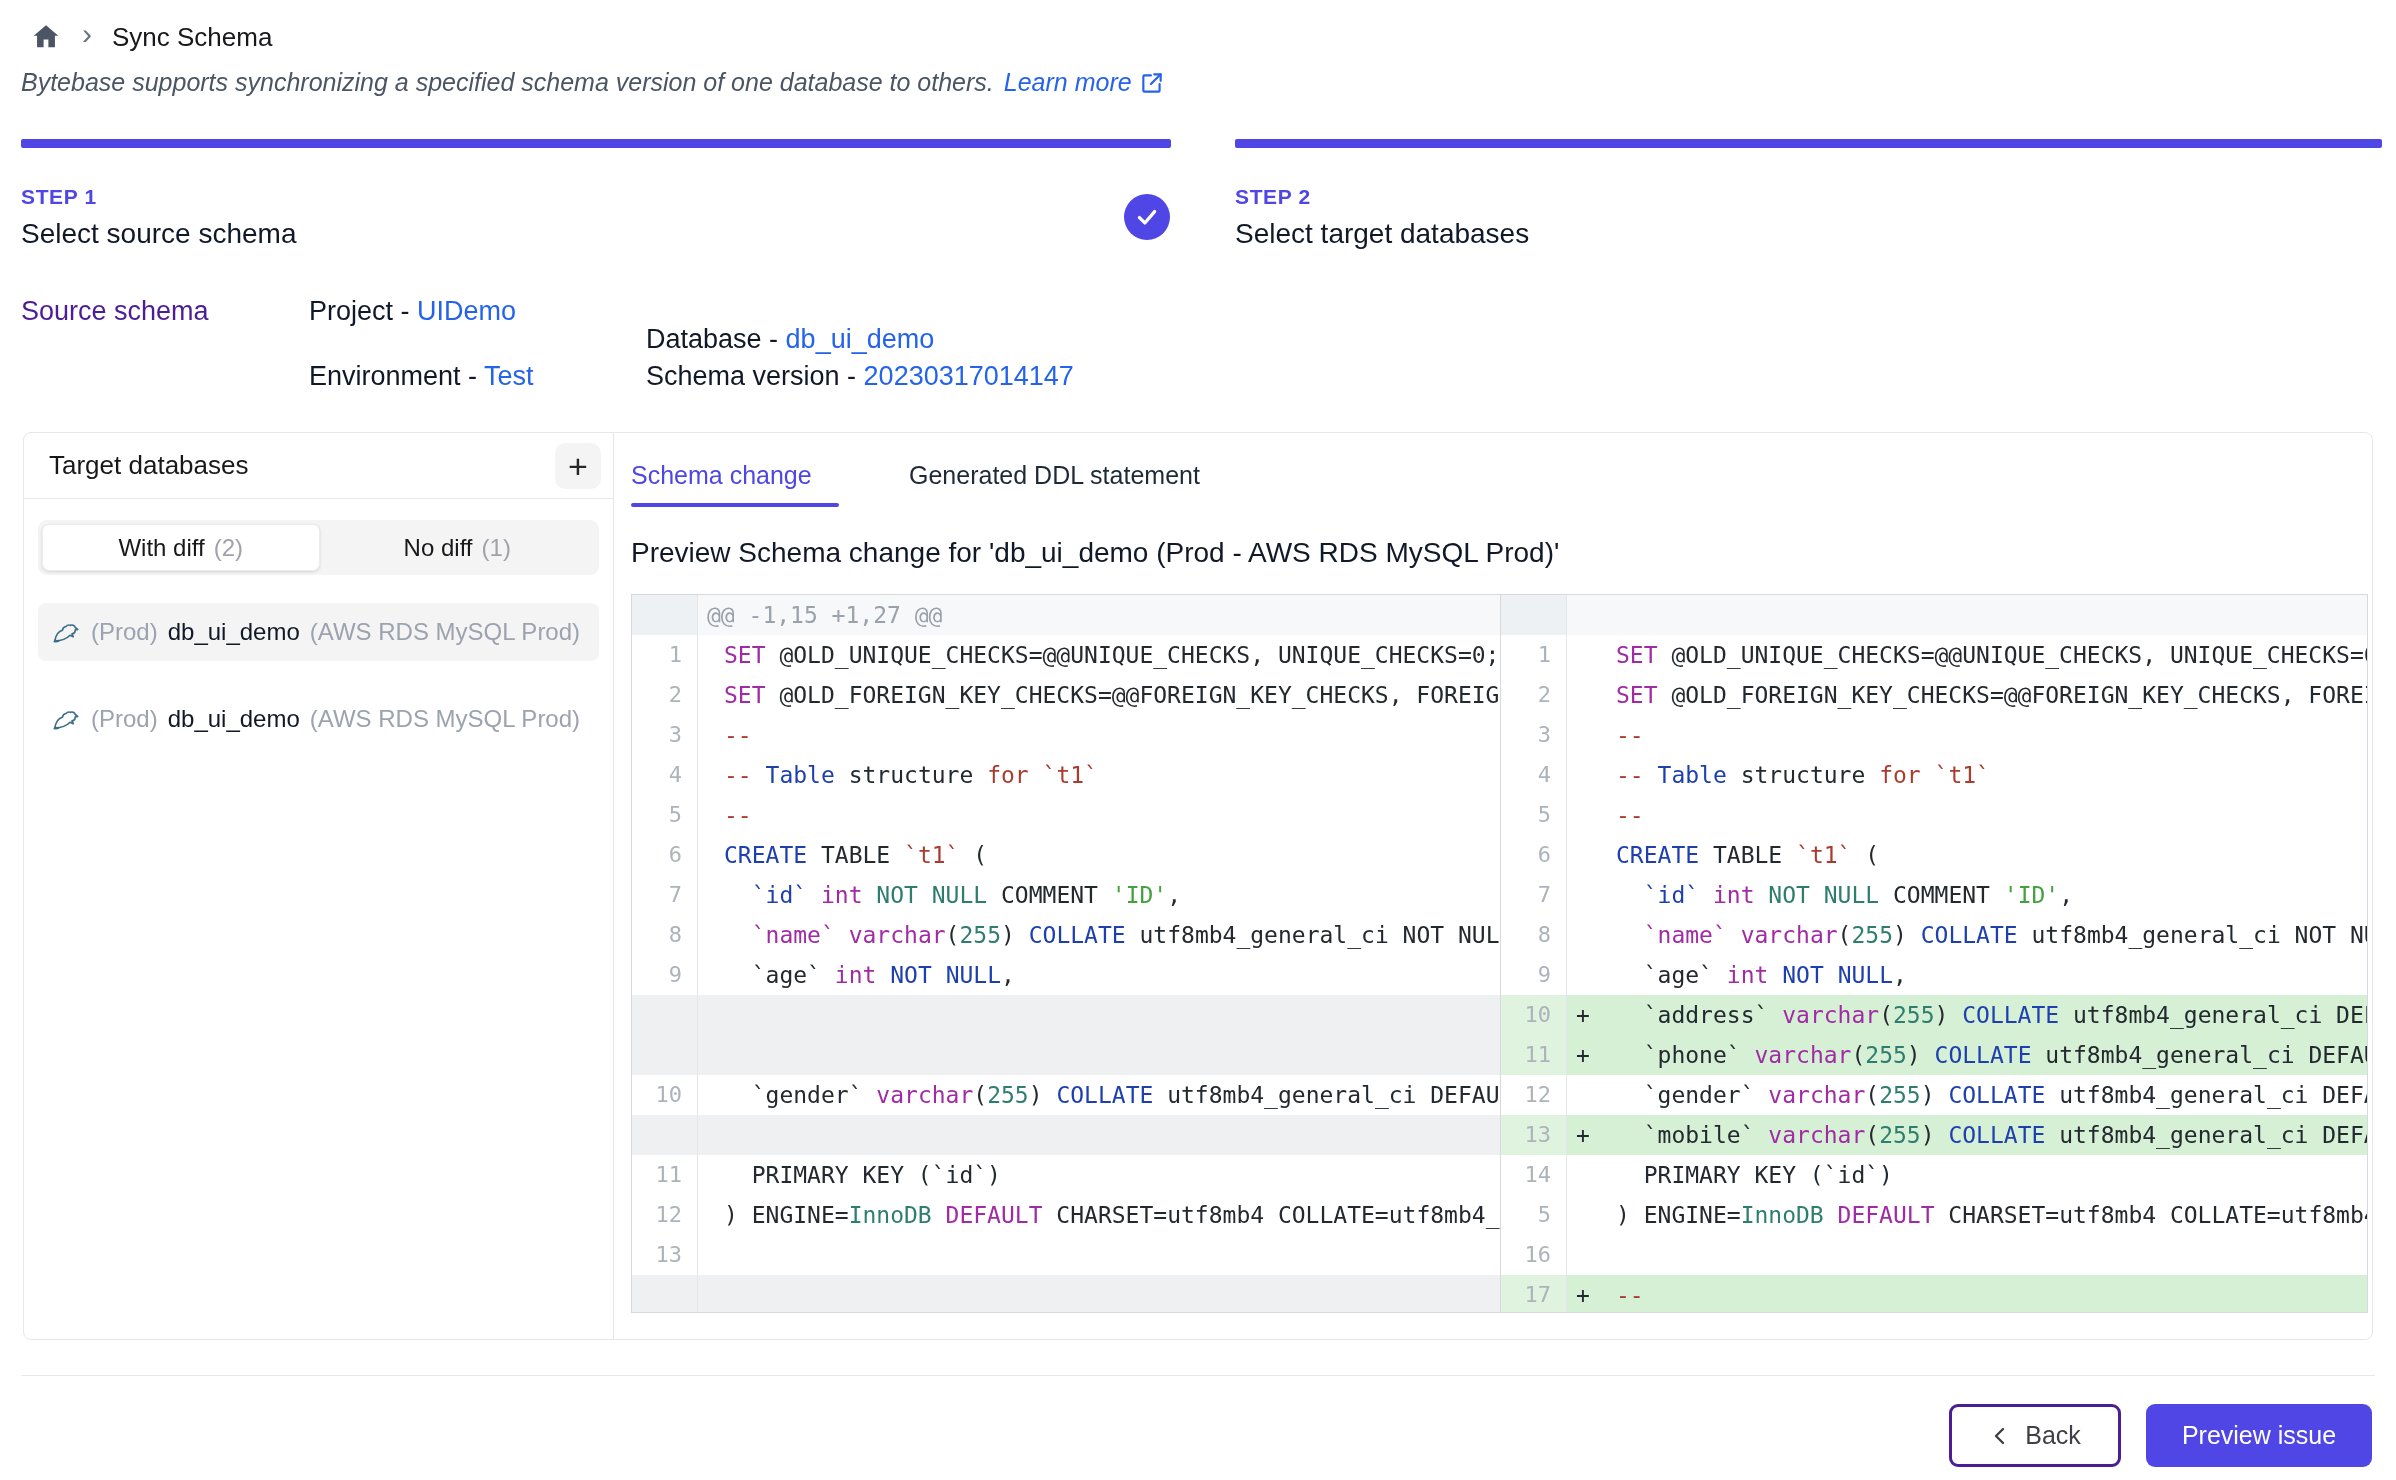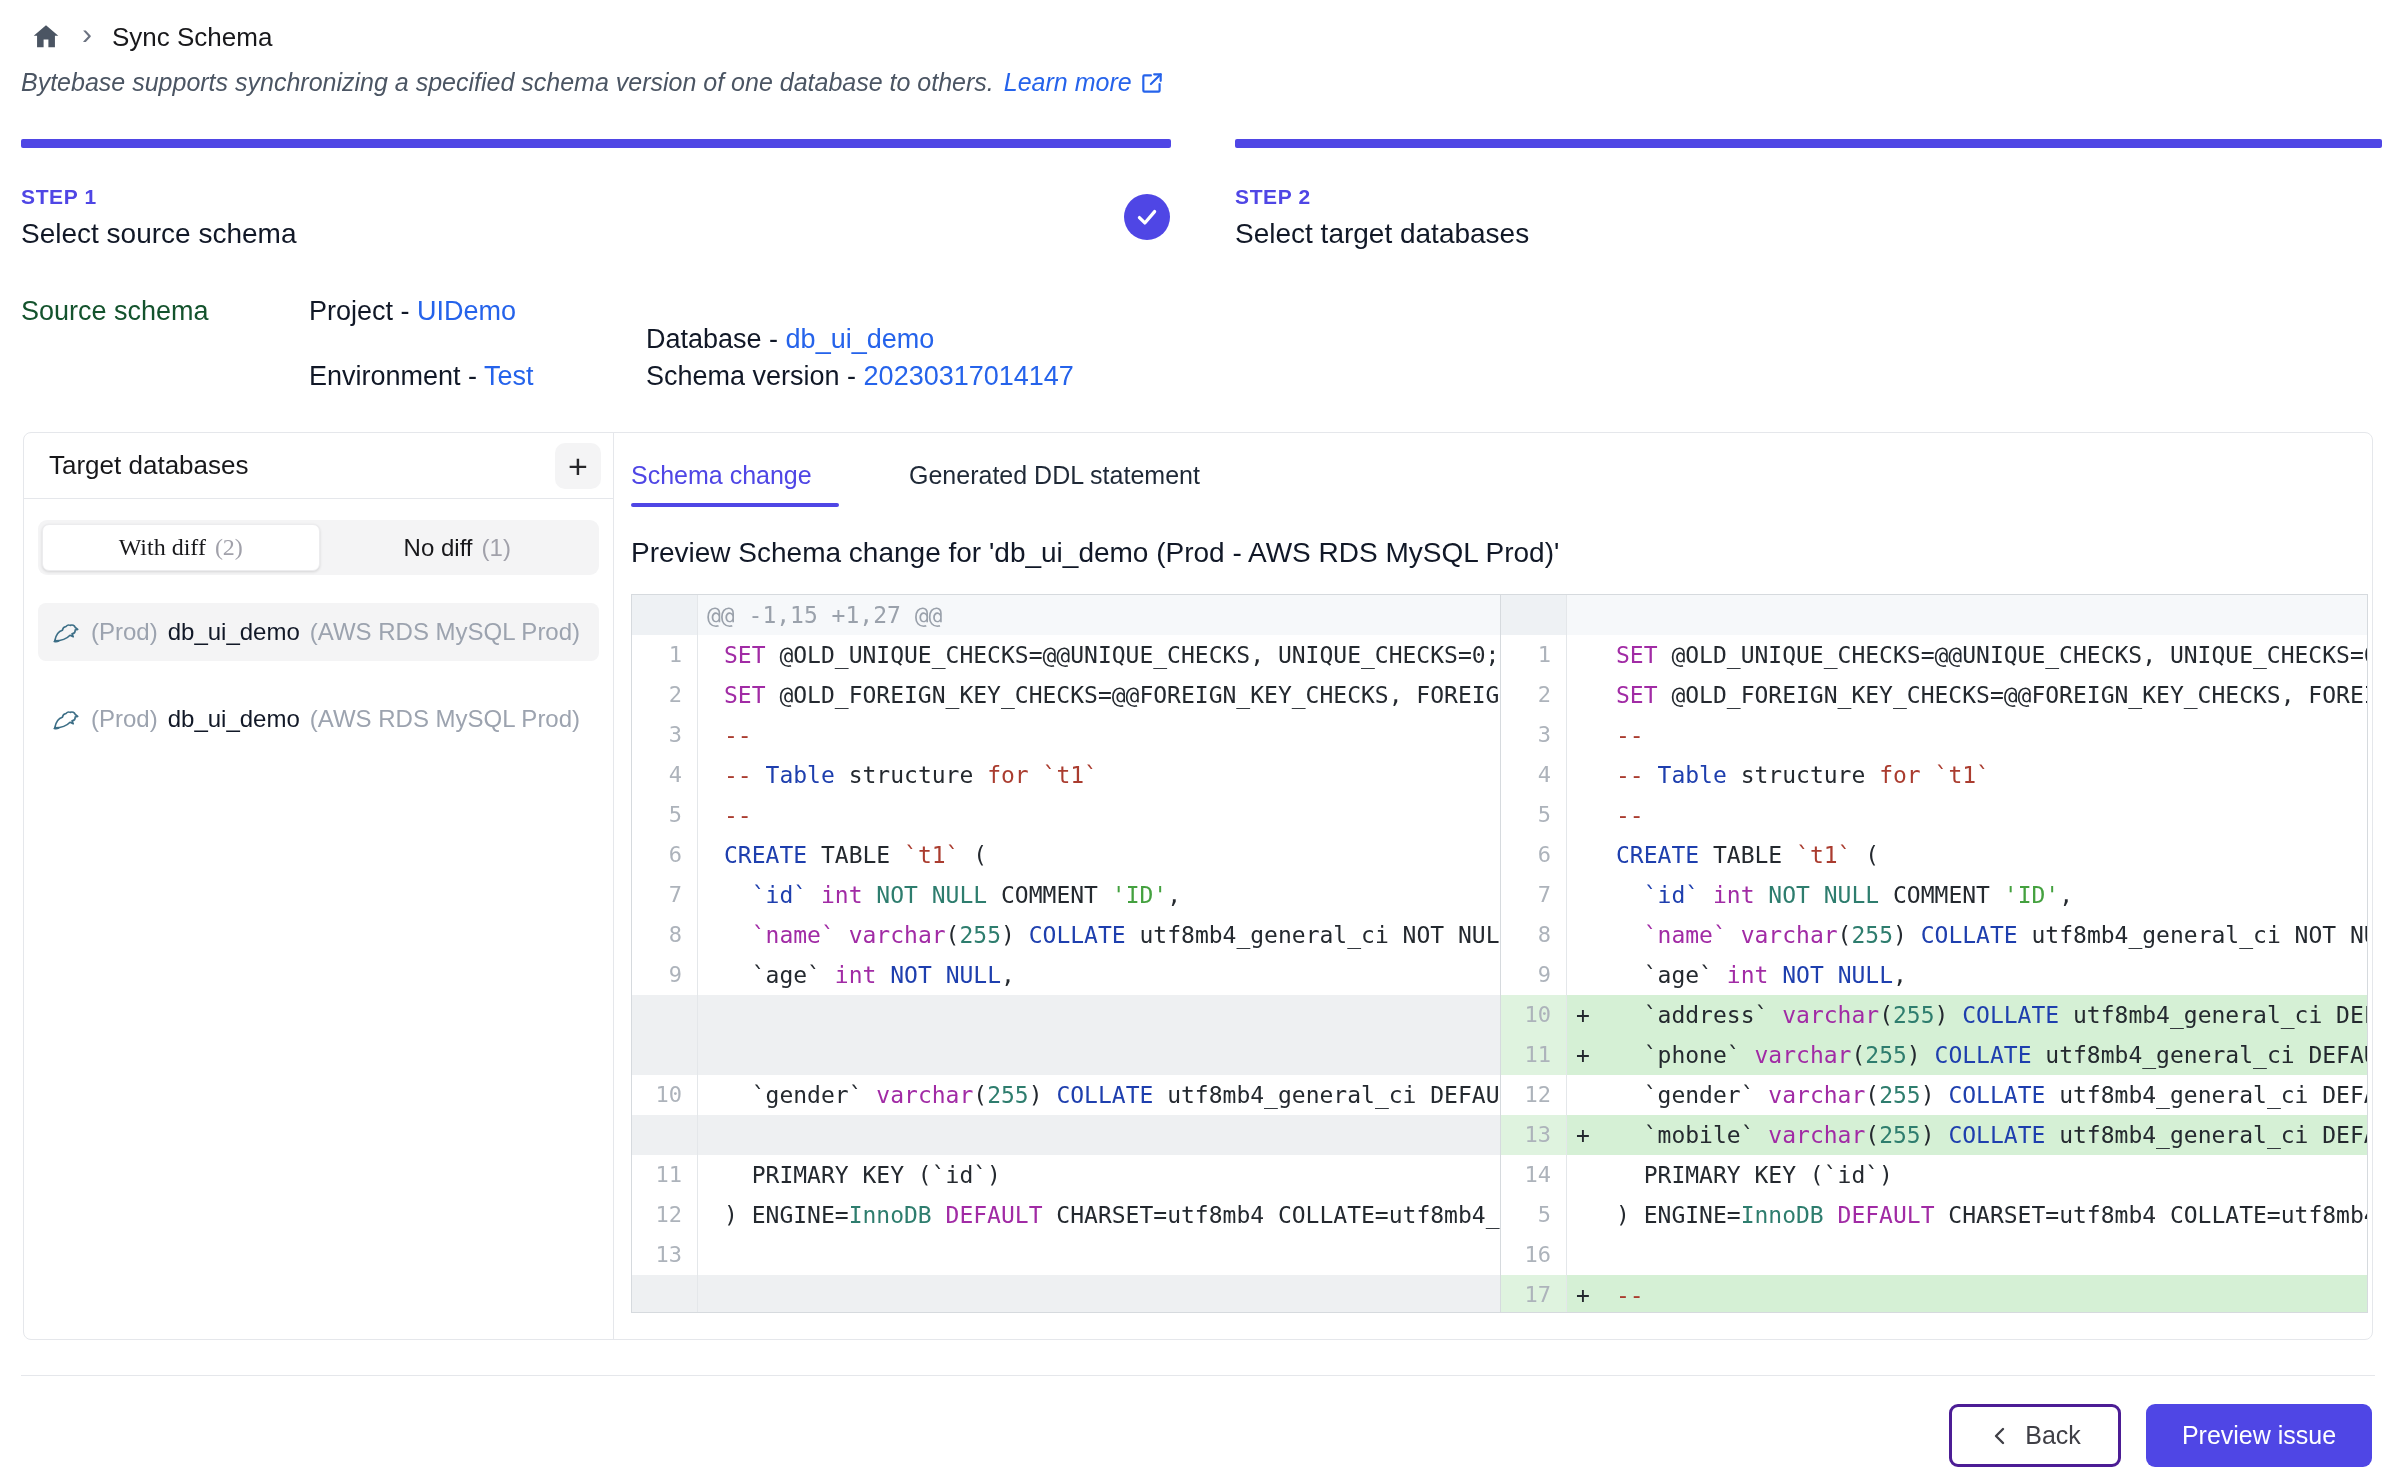--- a/index.html
+++ b/index.html
@@ -22,39 +22,39 @@
   .bar2 { left:1235px; top:139px; width:1147px; }
   .step { display:flex; flex-direction:column; gap:9px; }
   .step1 { left:21px; top:185px; }
   .step2 { left:1235px; top:185px; }
   .step-label { color:var(--accent,#4f46e5); font-size:21px; font-weight:700; letter-spacing:.03em; }
   .step-title { font-size:28px; font-weight:500; color:#111827; }
   .check-circle { left:1124px; top:194px; width:46px; height:46px; border-radius:50%;
     background:var(--accent,#4f46e5); display:flex; align-items:center; justify-content:center; }
 
   
-  .src-label { left:21px; top:296px; font-size:27px; color:#14532d; }
+  .src-label { left:21px; top:296px; font-size:27px; color:#4c1d95; }
   .field { font-size:27px; color:#111827; white-space:nowrap; }
   .f0 { left:309px; top:296px; } .f1 { left:646px; top:296px;margin-top:28px; }
   .f2 { left:309px; top:361px; } .f3 { left:646px; top:361px; }
   .link { color:var(--link,#2563eb); text-decoration:none; cursor:pointer; }
 
   
   .panel { left:23px; top:432px; width:2350px; height:908px; border:1px solid #e5e7eb; border-radius:8px; }
   .left-col { position:absolute; left:0; top:0; width:590px; height:100%; border-right:1px solid #e5e7eb; }
   .left-header { height:66px; border-bottom:1px solid #e5e7eb; display:flex; align-items:center;
     justify-content:space-between; padding:0 12px 0 25px; }
   .left-title { font-size:26px; font-weight:500; color:#18181b; }
   .add-btn { width:46px; height:46px; border-radius:10px; background:#f4f4f5; border:none;
     font-size:34px; font-weight:300; color:#27272a; display:flex; align-items:center; justify-content:center;
     cursor:pointer; line-height:1; }
   .tab-group { margin:21px 14px 0; background:#f4f4f5; border-radius:9px; padding:4px; display:flex; height:55px; }
   .seg-tab { flex:1; display:flex; align-items:center; justify-content:center; gap:9px;
     font-size:24px; color:#18181b; border-radius:7px; cursor:pointer; border:none; background:transparent; }
-  .seg-tab.active { background:#ffffff; box-shadow:0 1px 3px rgba(0,0,0,.13); border:1px solid #ececee;font-family:Liberation Serif, serif; }
+  .seg-tab.active { background:#ffffff; box-shadow:0 1px 3px rgba(0,0,0,.13); border:1px solid #ececee; }
   .seg-count { color:#a1a1aa; }
   .db-list { margin:28px 14px 0; }
   .db-item { height:58px; border-radius:8px; display:flex; align-items:center; padding:0 13px; gap:10px;
     font-size:24px; margin-bottom:29px; cursor:pointer; }
   .db-item.selected { background:#f4f4f5; }
   .db-env { color:#9ca3af; flex:0 0 auto; }
   .db-name { color:#111827; font-weight:500; flex:0 0 auto; }
   .db-instance { color:#9ca3af; flex:1 1 auto; min-width:0; white-space:nowrap; overflow:hidden; text-overflow:ellipsis; }
 
   

